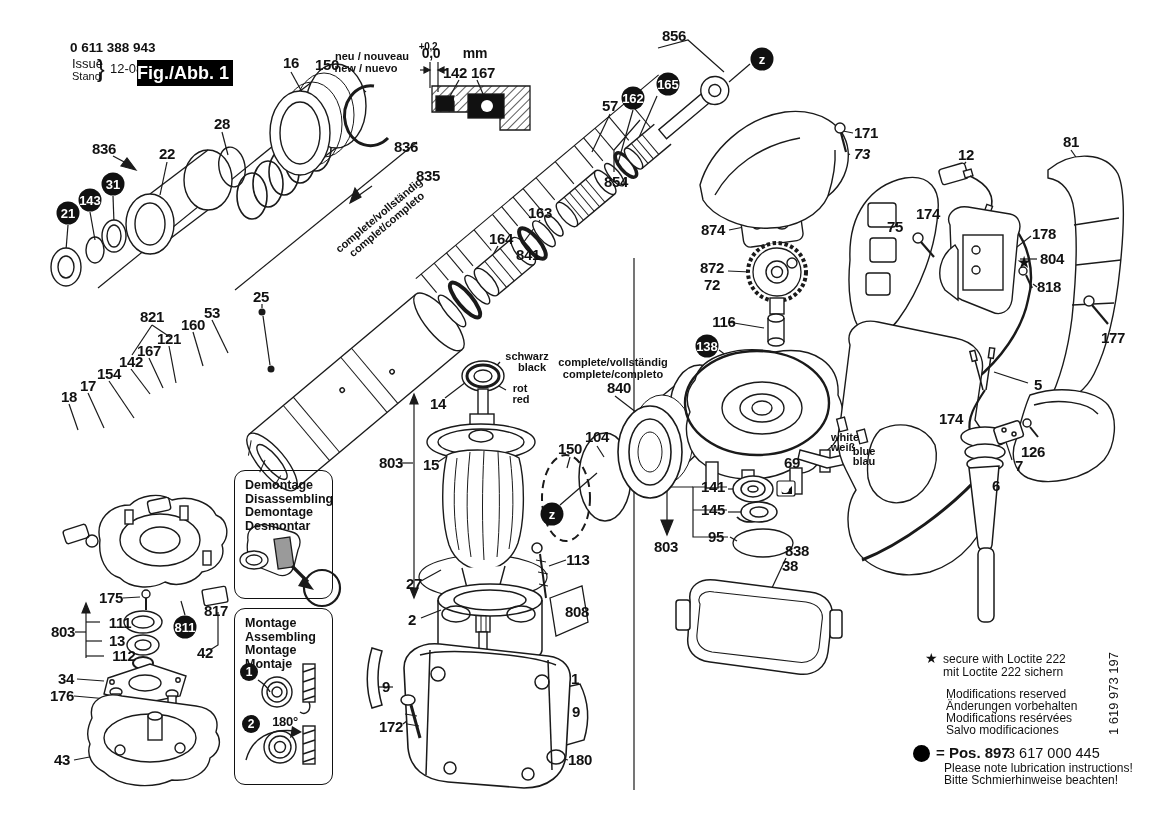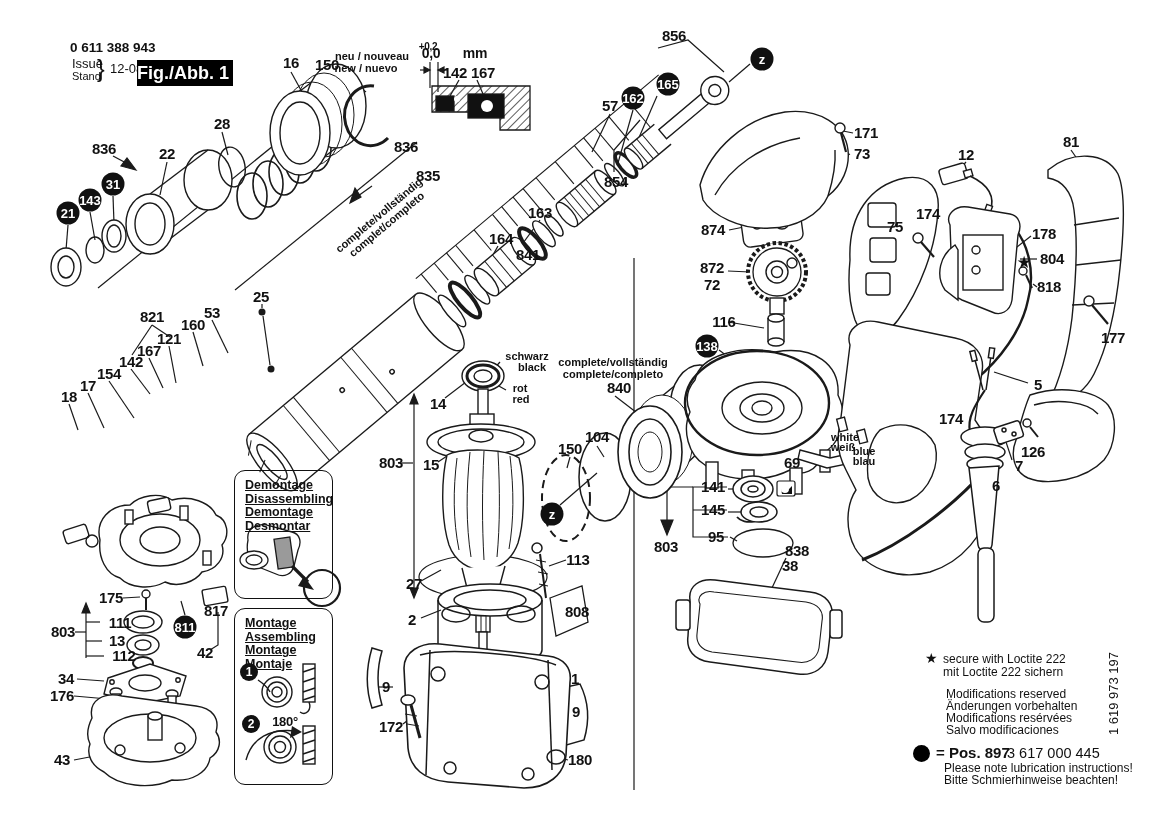--- a/index.html
+++ b/index.html
@@ -12,21 +12,21 @@
   .lbl.sm{font-size:11px;letter-spacing:0;}
   .lbl.pre{white-space:pre;text-align:center;}
   .lbl.c{background:#111;color:#fff;border-radius:50%;width:23px;height:23px;
          line-height:23px;text-align:center;font-size:13px;letter-spacing:0;}
   .lbl.cs{background:#111;color:#fff;border-radius:50%;width:18px;height:18px;
          line-height:18px;text-align:center;font-size:12px;letter-spacing:0;}
   .hdr{position:absolute;z-index:3;}
   .figbadge{position:absolute;left:137px;top:60px;width:96px;height:26px;background:#000;
        color:#fff;font-weight:bold;font-size:18px;text-align:left;line-height:26px;z-index:3;}
   .instr-box{position:absolute;border:1.8px solid #111;border-radius:11px;z-index:2;background:transparent;}
-  .instr-title{position:absolute;left:10px;top:8px;font-weight:bold;font-size:12.5px;line-height:13.5px;white-space:pre-line;text-decoration:underline;}
+  .instr-title{position:absolute;left:10px;top:8px;font-weight:bold;font-size:12.5px;line-height:13.5px;white-space:pre-line;}
   .ftr{position:absolute;z-index:3;font-size:12px;line-height:12px;}
   .ftr.b{font-weight:bold;}
   .dot-big{position:absolute;width:17px;height:17px;border-radius:50%;background:#000;z-index:3;}
   .vert{position:absolute;z-index:3;font-size:13px;transform:rotate(-90deg);transform-origin:center;white-space:nowrap;}
 </style>
 </head>
 <body>
 
 <div class="hdr" style="left:70px;top:40px;font-weight:bold;font-size:13.5px;">0 611 388 943</div>
 <div class="hdr" style="left:72px;top:58px;font-size:13px;line-height:12px;">Issue</div>
@@ -555,21 +555,21 @@
     <span class="lbl" style="left: 431px; top: 53px; font-size: 14px; transform: translate(-50%, -50%);">0,0</span>
     <span class="lbl" style="left: 428px; top: 47px; font-size: 10px; transform: translate(-50%, -50%);">+0,2</span>
     <span class="lbl" style="left: 475px; top: 53px; font-size: 14px; transform: translate(-50%, -50%);">mm</span>
     <span class="lbl" style="left: 469px; top: 73px; transform: translate(-50%, -50%);">142 167</span>
     <span class="lbl" style="left: 674px; top: 36px; transform: translate(-50%, -50%);">856</span>
     <span class="lbl c" style="left: 762px; top: 59px; transform: translate(-50%, -50%);">z</span>
     <span class="lbl c" style="left: 657px; top: 84px; transform: translate(-50%, -50%); margin-left: 11px;">165</span>
     <span class="lbl c" style="left: 633px; top: 98px; transform: translate(-50%, -50%);">162</span>
     <span class="lbl" style="left: 610px; top: 106px; transform: translate(-50%, -50%);">57</span>
     <span class="lbl" style="left: 866px; top: 133px; transform: translate(-50%, -50%);">171</span>
-    <span class="lbl" style="left: 862px; top: 154px; transform: translate(-50%, -50%);">73</span>
+    <span class="lbl" style="left: 862px; top: 154px; transform: translate(-50%, -50%); font-style: italic;">73</span>
     <span class="lbl" style="left: 966px; top: 155px; transform: translate(-50%, -50%);">12</span>
     <span class="lbl" style="left: 1071px; top: 142px; transform: translate(-50%, -50%);">81</span>
     <span class="lbl" style="left: 104px; top: 149px; transform: translate(-50%, -50%);">836</span>
     <span class="lbl" style="left: 167px; top: 154px; transform: translate(-50%, -50%);">22</span>
     <span class="lbl" style="left: 222px; top: 124px; transform: translate(-50%, -50%);">28</span>
     <span class="lbl c" style="left: 113px; top: 184px; transform: translate(-50%, -50%);">31</span>
     <span class="lbl c" style="left: 90px; top: 200px; transform: translate(-50%, -50%);">143</span>
     <span class="lbl c" style="left: 68px; top: 213px; transform: translate(-50%, -50%);">21</span>
     <span class="lbl" style="left: 406px; top: 147px; transform: translate(-50%, -50%);">836</span>
     <span class="lbl" style="left: 428px; top: 176px; transform: translate(-50%, -50%);">835</span>

